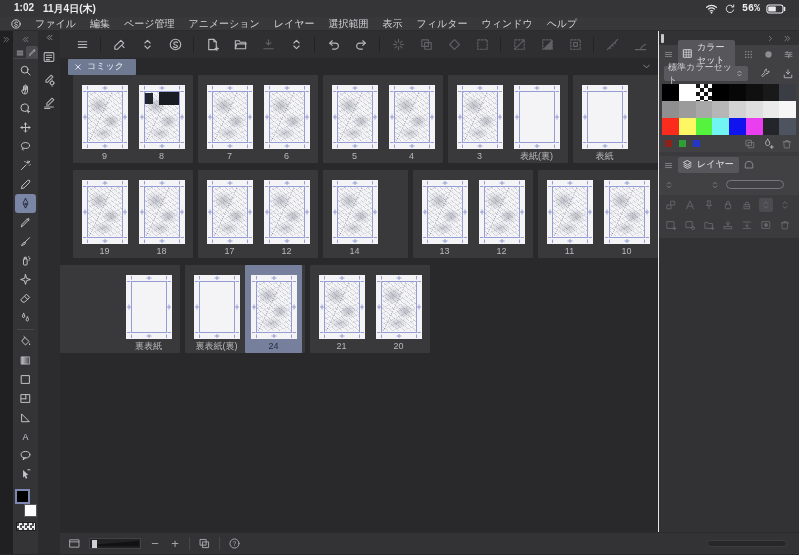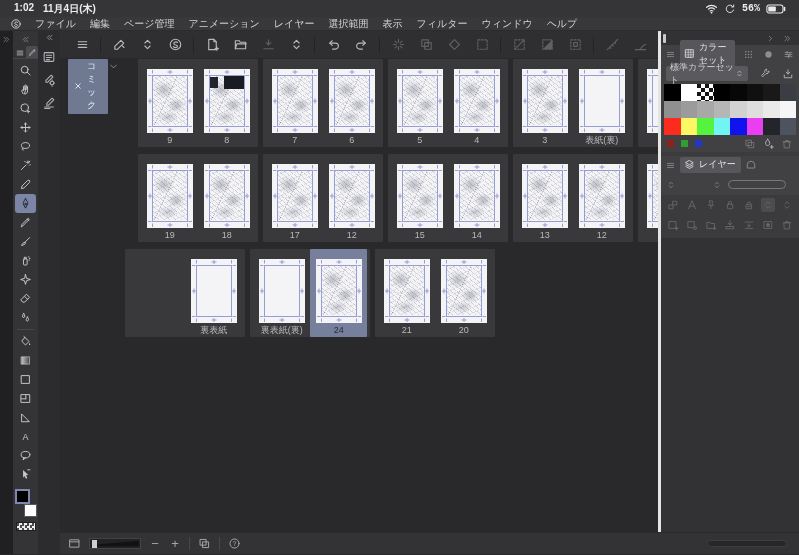--- a/index.html
+++ b/index.html
@@ -14,21 +14,21 @@
 
   
   .menubar { height:14px; background:#38383a; display:flex; align-items:center; padding:0 10px; gap:13px; border-bottom:1px solid #2c2c2e;}
   .menu-item { font-size:10px; color:#d2d2d6; cursor:default; white-space:nowrap; }
   .applogo { color:#d6d6da; display:flex; align-items:center; }
 
   
   .app { display:flex; height:523px; position:relative; }
   .leftcol { width:60px; display:flex; background:#2c2c2e; }
   .centercol { width:598px; display:flex; flex-direction:column; }
-  .rightcol { width:141px; display:flex; flex-direction:column; background:#3b3b3d; border-left:3px solid #e5e5e5; padding-bottom:22px;}
+  .rightcol { width:141px; display:flex; flex-direction:column; background:#3b3b3d; border-left:1px solid #e5e5e5; padding-bottom:22px;}
 
   
   .toolbar { height:27px; background:#2f2f31; display:flex; align-items:center; padding:0 6px 0 10px; }
   .tb-group { display:flex; align-items:center; gap:4px; }
   .tb-btn { background:none; border:0; color:#b9b9bd; width:24px; height:22px; display:flex; align-items:center; justify-content:center; padding:0; }
   .tb-btn.dim { color:#606065; }
   .tb-div { width:1px; height:16px; background:#232325; margin:0 6px; }
 
   
   .edgestrip { width:13px; background:#202022; color:#8f8f94; display:flex; flex-direction:column; align-items:center; padding-top:4px; }
@@ -40,21 +40,21 @@
   .tool.selected { background:#7b85a6; color:#20242f; }
   .ts-div { width:17px; height:1px; background:#47474b; margin:2px 0; flex:0 0 auto;}
   .fgbg { position:relative; width:24px; height:28px; margin-top:5px; flex:0 0 auto;}
   .fg { position:absolute; top:0; left:1px; width:15px; height:15px; background:#000; border:2px solid #7d88b0; z-index:2;}
   .bgc { position:absolute; bottom:0; right:1px; width:13px; height:13px; background:#fff; border:1px solid #58585c; }
   .transchecker { width:20px; height:9px; margin-top:5px; background:repeating-conic-gradient(#ededed 0 25%, #4c4c4e 0 50%) 0 0/5px 5px; border:1px solid #1e1e20; flex:0 0 auto;}
   .minicol { width:22px; background:#2c2c2e; display:flex; flex-direction:column; align-items:center; padding-top:2px; gap:7px; color:#b2b2b6; }
   .mini-pal { width:16px; height:15px; display:flex; align-items:center; justify-content:center; }
 
   
-  .canvas { flex:1; background:#29292b; display:flex; flex-direction:row; overflow:hidden; }
+  .canvas { flex:1; background:#29292b; display:flex; flex-direction:column; overflow:hidden; }
   .tabrow { height:16px; display:flex; align-items:flex-start; padding:1px 6px 0 8px; }
   .doc-tab { background:#6f7992; color:#e7eaf2; font-size:9px; padding:1px 12px 2px 6px; display:flex; align-items:center; gap:5px; border-radius:1px; }
   .tabrow .spacer { flex:1; }
   .canvas-chevron { color:#9a9a9e; margin-top:2px; }
   .grid { padding-top:1px; }
   .prow { display:flex; gap:5px; margin-bottom:7px; }
   .panel { width:120px; height:88px; background:#39393b; display:flex; padding:0 3px; border-radius:1px; }
   .slot { width:57px; height:88px; display:flex; flex-direction:column; align-items:center; justify-content:flex-end; padding-bottom:1px; border-radius:1px; }
   .slot.selected { background:#76809d; }
   .slot.selected .plabel { color:#272c3c; }
@@ -670,30 +670,20 @@
                   <div class="ink"></div>
                   <svg class="marks" viewBox="0 0 46 64">
                     <rect x="5.5" y="6.5" width="35" height="51" stroke="#969dd4" stroke-width="1" fill="none"></rect>
                     <path stroke="#8d94cc" stroke-width=".9" fill="none" d="M5.5 1v3.5M1 6.5h3.5M40.5 1v3.5M45 6.5h-3.5M5.5 63v-3.5M1 57.5h3.5M40.5 63v-3.5M45 57.5h-3.5M23 1v4M20.5 3h5M23 63v-4M20.5 61h5M1 32h4M3 29.5v5M45 32h-4M43 29.5v5"></path>
                   </svg>
                 </div>
                 <div class="plabel">12</div>
               </div>
             </div>
             <div class="panel">
-              <div class="slot">
-                <div class="thumb">
-                  <div class="ink"></div>
-                  <svg class="marks" viewBox="0 0 46 64">
-                    <rect x="5.5" y="6.5" width="35" height="51" stroke="#969dd4" stroke-width="1" fill="none"></rect>
-                    <path stroke="#8d94cc" stroke-width=".9" fill="none" d="M5.5 1v3.5M1 6.5h3.5M40.5 1v3.5M45 6.5h-3.5M5.5 63v-3.5M1 57.5h3.5M40.5 63v-3.5M45 57.5h-3.5M23 1v4M20.5 3h5M23 63v-4M20.5 61h5M1 32h4M3 29.5v5M45 32h-4M43 29.5v5"></path>
-                  </svg>
-                </div>
-                <div class="plabel">15</div>
-              </div>
               <div class="slot">
                 <div class="thumb">
                   <div class="ink"></div>
                   <svg class="marks" viewBox="0 0 46 64">
                     <rect x="5.5" y="6.5" width="35" height="51" stroke="#969dd4" stroke-width="1" fill="none"></rect>
                     <path stroke="#8d94cc" stroke-width=".9" fill="none" d="M5.5 1v3.5M1 6.5h3.5M40.5 1v3.5M45 6.5h-3.5M5.5 63v-3.5M1 57.5h3.5M40.5 63v-3.5M45 57.5h-3.5M23 1v4M20.5 3h5M23 63v-4M20.5 61h5M1 32h4M3 29.5v5M45 32h-4M43 29.5v5"></path>
                   </svg>
                 </div>
                 <div class="plabel">14</div>
               </div>

